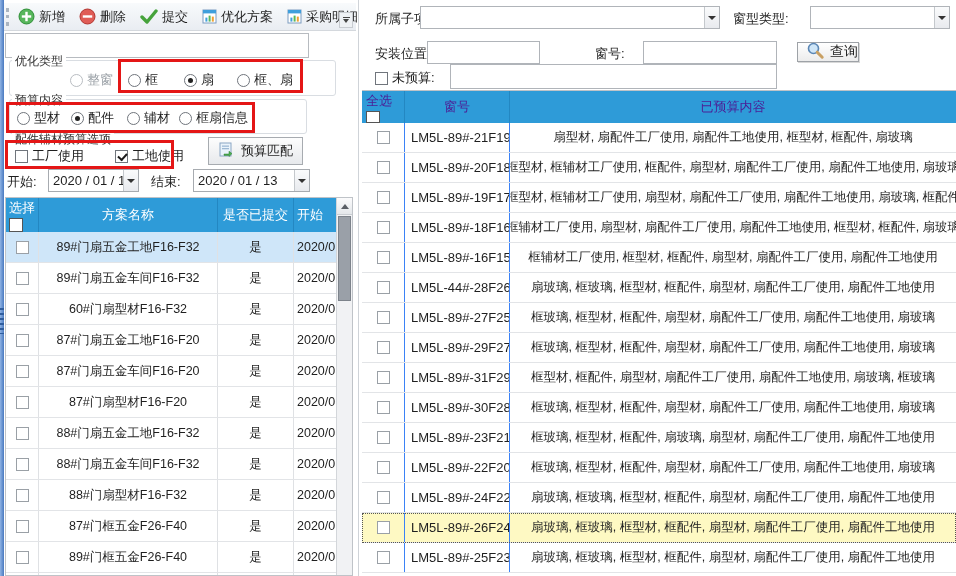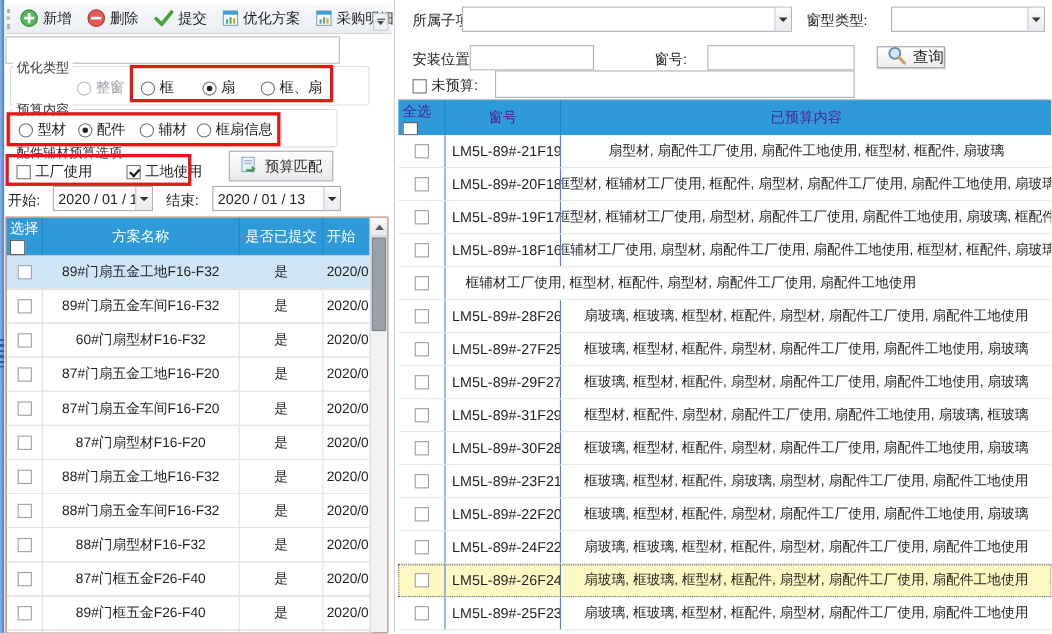--- a/index.html
+++ b/index.html
@@ -448,27 +448,28 @@
             <div class="rc c1">
               <span class="rowcb"></span>
             </div>
             <div class="rc c2">LM5L-89#-18F16</div>
             <div class="rc c3">框辅材工厂使用, 扇型材, 扇配件工厂使用, 扇配件工地使用, 框型材, 框配件, 扇玻璃</div>
           </div>
           <div class="rrow">
             <div class="rc c1">
               <span class="rowcb"></span>
             </div>
+            <div class="rc c2">LM5L-89#-16F15</div>
             <div class="rc c3">框辅材工厂使用, 框型材, 框配件, 扇型材, 扇配件工厂使用, 扇配件工地使用</div>
           </div>
           <div class="rrow">
             <div class="rc c1">
               <span class="rowcb"></span>
             </div>
-            <div class="rc c2">LM5L-89#-28F26</div>
+            <div class="rc c2">LM5L-44#-28F26</div>
             <div class="rc c3">扇玻璃, 框玻璃, 框型材, 框配件, 扇型材, 扇配件工厂使用, 扇配件工地使用</div>
           </div>
           <div class="rrow">
             <div class="rc c1">
               <span class="rowcb"></span>
             </div>
             <div class="rc c2">LM5L-89#-27F25</div>
             <div class="rc c3">框玻璃, 框型材, 框配件, 扇型材, 扇配件工厂使用, 扇配件工地使用, 扇玻璃</div>
           </div>
           <div class="rrow">

